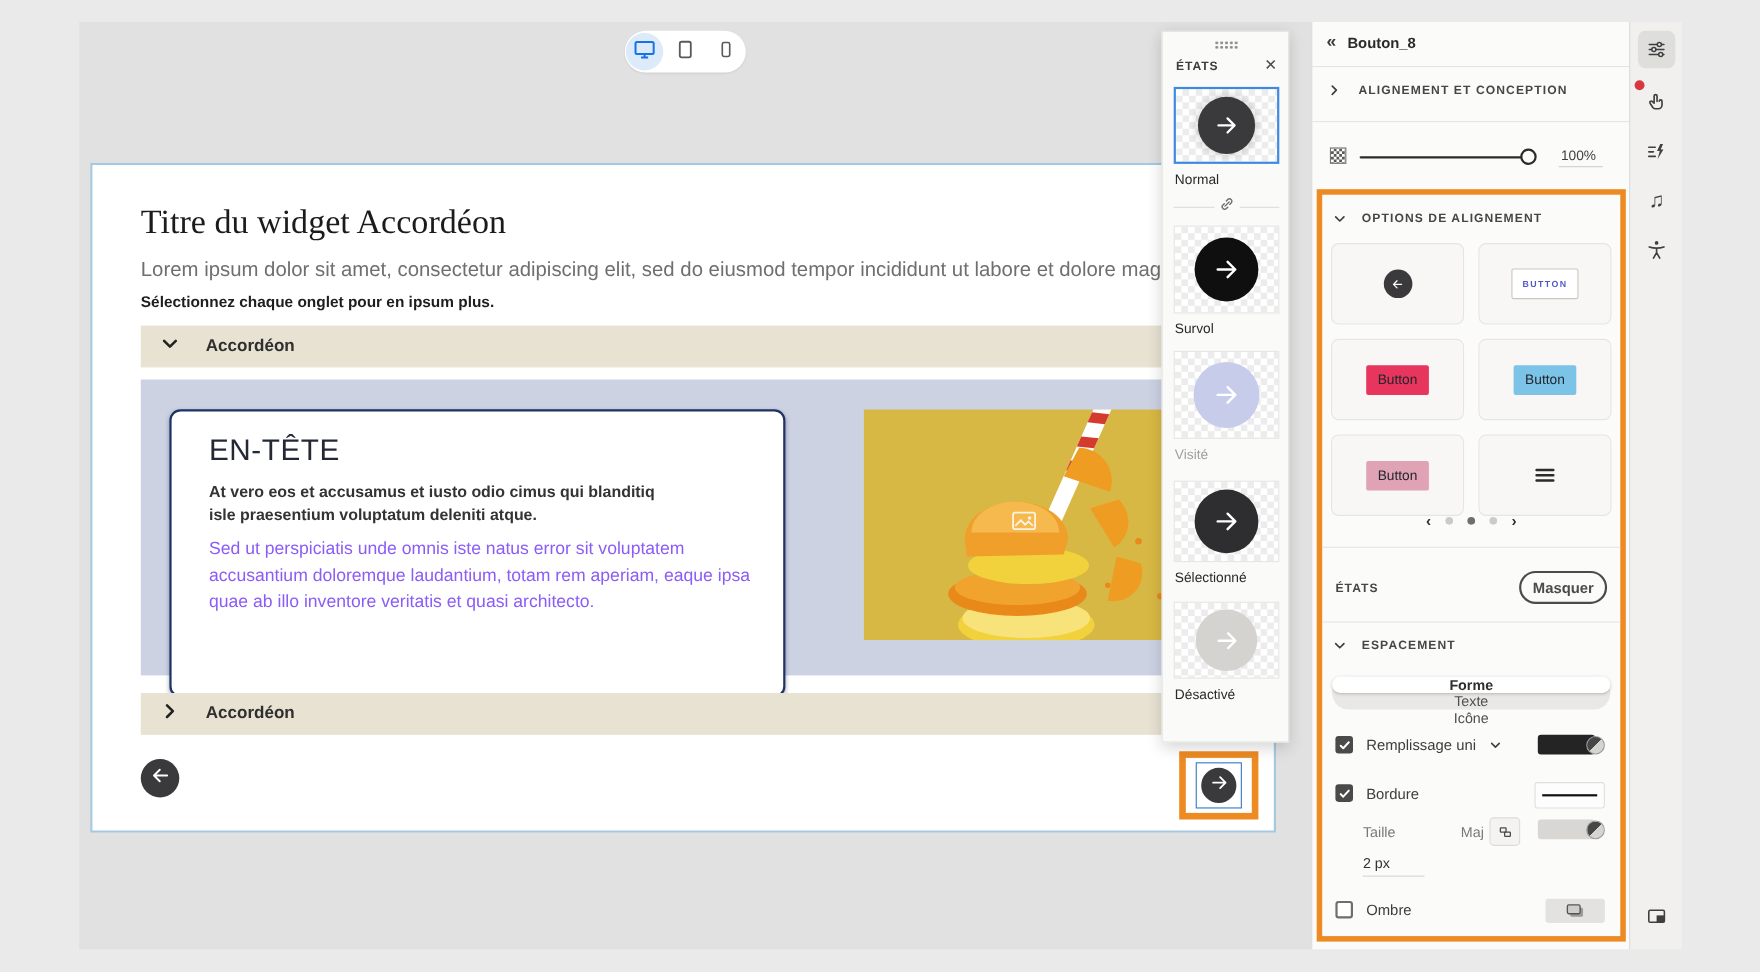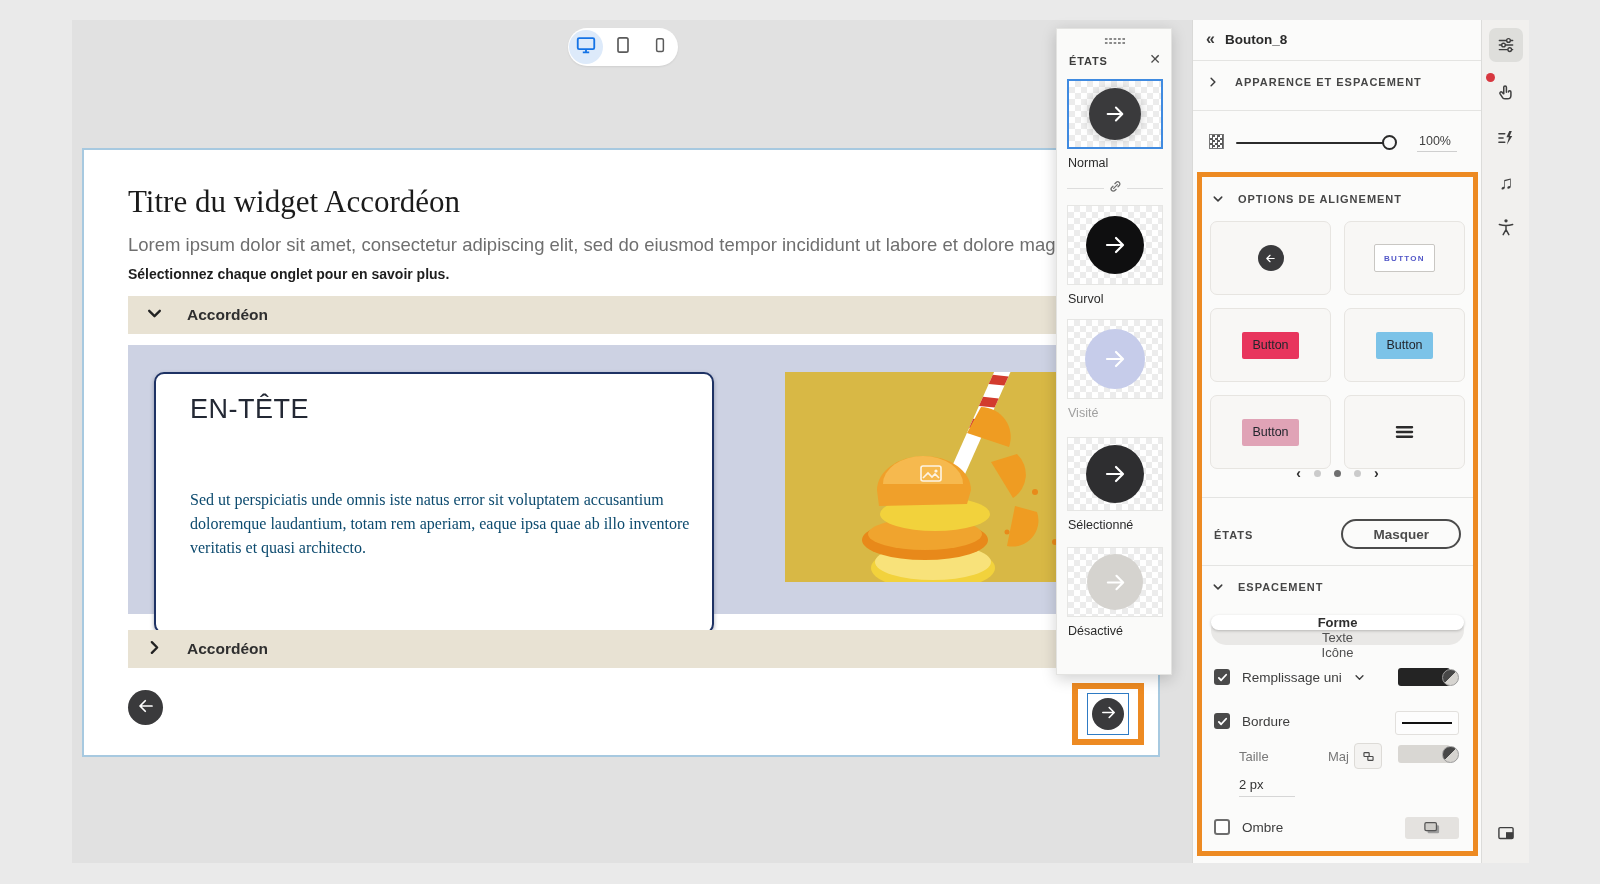--- a/index.html
+++ b/index.html
@@ -16,21 +16,21 @@
   .canvas{left:82px;top:148px;width:1078px;height:609px;background:#fff;border:2px solid #a7c9e0;box-sizing:border-box;overflow:hidden;}
   .cv-title{left:44px;top:34px;font-family:"Liberation Serif",serif;font-size:31px;color:#1b1b1b;}
   .cv-sub{left:44px;top:84px;font-size:18.5px;color:#6f6f6f;white-space:nowrap;}
   .cv-instr{left:44px;top:116px;font-size:14px;font-weight:700;color:#1e1e1e;}
   .acc-bar{left:44px;width:980px;height:38px;background:#e8e2d3;display:flex;align-items:center;gap:24px;padding-left:18px;box-sizing:border-box;}
   .acc-label{font-size:15.5px;font-weight:700;color:#2f2f2f;}
   .acc-content{left:44px;top:195px;width:980px;height:269px;background:#cdd2e3;}
   .card{left:26px;top:27px;width:560px;height:262px;background:#fff;border:2px solid #1e3264;border-radius:10px;box-sizing:border-box;box-shadow:0 2px 4px rgba(20,30,60,.35);}
   .card-h{left:34px;top:20px;font-size:27px;letter-spacing:.5px;font-weight:500;color:#232834;}
   .card-b{left:34px;top:64px;width:428px;font-size:14.5px;line-height:1.45;font-weight:700;color:#333;}
-  .card-p{left:34px;top:114px;width:500px;font-family:Liberation Serif, serif;font-size:16px;line-height:1.5;color:#0c4a6e;}
+  .card-p{left:34px;top:114px;width:500px;font-family:Liberation Sans, sans-serif;font-size:16px;line-height:1.5;color:#8b5cf6;}
   .img-box{left:657px;top:27px;width:300px;height:210px;overflow:hidden;}
   .nav-circle{width:35px;height:35px;border-radius:50%;background:#3a3a3c;display:flex;align-items:center;justify-content:center;}
   .hl-box{left:988px;top:533px;width:72px;height:62px;border:6px solid #ed8a22;box-sizing:border-box;display:flex;align-items:center;justify-content:center;}
   .hl-blue{width:42px;height:42px;border:1.5px solid #2f7bc4;box-sizing:border-box;display:flex;align-items:center;justify-content:center;background:#fff;}
   
   .etats-panel{left:1056px;top:28px;width:116px;height:647px;background:#fafaf9;border:1px solid #e3e3e1;box-shadow:0 4px 14px rgba(0,0,0,.18);box-sizing:border-box;z-index:6;}
   .drag-dots{left:47px;top:8px;width:22px;height:8px;background:radial-gradient(circle,#8a8a8a 1.1px,transparent 1.4px);background-size:4.4px 4px;}
   .etats-title{left:12px;top:26px;font-size:11px;font-weight:700;letter-spacing:.08em;color:#3c3c3c;}
   .close-x{right:10px;top:22px;font-size:14px;color:#4b4b4b;cursor:default;}
   .thumb{left:10px;width:96px;background:repeating-conic-gradient(#ececec 0% 25%,#ffffff 0% 50%);background-size:12px 12px;border:1px solid #e6e6e4;box-sizing:border-box;display:flex;align-items:center;justify-content:center;}
@@ -52,21 +52,21 @@
   .opacity-val{position:absolute;left:224px;top:114px;font-size:12.5px;color:#3f3f3f;border-bottom:1px solid #cfcfcf;padding:0 6px 3px 2px;}
   .orange-sec{left:4px;top:152px;width:281px;height:684px;border:5px solid #ed8a22;box-sizing:border-box;}
   .tile-grid{position:absolute;left:8px;top:44px;width:255px;display:grid;grid-template-columns:1fr 1fr;gap:13px;}
   .tile{height:72px;background:#f8f7f5;border:1px solid #e7e5e1;border-radius:7px;display:flex;align-items:center;justify-content:center;}
   .btn-solid{height:27px;padding:0 10px;display:flex;align-items:center;font-size:12.5px;color:#22262d;border-radius:2px;}
   .btn-outline{height:26px;padding:0 9px;display:flex;align-items:center;background:#fff;border:1px solid #c9c7c3;border-radius:2px;font-size:8px;font-weight:700;letter-spacing:.16em;color:#5257c8;}
   .pagi{position:absolute;left:0;right:0;top:288px;display:flex;align-items:center;justify-content:center;gap:13px;}
   .pagi .arrow{font-size:14px;font-weight:700;color:#2f2f2f;}
   .dot{width:7px;height:7px;border-radius:50%;background:#cbcbcb;}
   .dot.active{background:#6f6f6f;}
-  .pill{border:2px solid #4b4b4b;border-radius:16px;height:30px;padding:0 30px;display:flex;align-items:center;font-size:13.5px;font-weight:600;color:#4b4b4b;background:#fbfbfa;box-sizing:border-box;margin-left:43px;}
+  .pill{border:2px solid #4b4b4b;border-radius:16px;height:30px;padding:0 10px;display:flex;align-items:center;font-size:13.5px;font-weight:600;color:#4b4b4b;background:#fbfbfa;box-sizing:border-box;margin-left:43px;}
   .seg{position:absolute;left:9px;top:438px;width:253px;height:30px;background:#e9e8e6;border-radius:15px;display:flex;flex-direction:column;}
   .seg-btn{flex:1;display:flex;align-items:center;justify-content:center;font-size:13px;color:#4f4f4f;border-radius:15px;}
   .seg-btn.sel{background:#fff;box-shadow:0 1px 3px rgba(0,0,0,.22);font-weight:600;color:#2e2e2e;}
   .chk{width:16px;height:16px;border-radius:3px;box-sizing:border-box;display:flex;align-items:center;justify-content:center;}
   .chk.on{background:#4a4a4a;}
   .chk.off{background:#fff;border:2px solid #6e6e6e;}
   .row-label{font-size:13.5px;color:#3d3d3d;}
   .sub-label{font-size:13px;color:#787878;}
   .swatch-group{position:absolute;right:14px;display:flex;align-items:center;}
   .fill-swatch{width:52px;height:18px;background:#242424;border-radius:3px;}
@@ -112,34 +112,35 @@
           <svg width="18" height="18" viewBox="0 0 24 24" fill="none" stroke="#5a5a5a" stroke-width="2">
               <rect x="7.5" y="3.5" width="9" height="17" rx="2"></rect>
             </svg>
         </span>
       </div>
     </div>
 
     <div class="abs canvas" style="left:10px;top:128px;">
       <div class="abs cv-title">Titre du widget Accordéon</div>
       <div class="abs cv-sub">Lorem ipsum dolor sit amet, consectetur adipiscing elit, sed do eiusmod tempor incididunt ut labore et dolore magna</div>
-      <div class="abs cv-instr">Sélectionnez chaque onglet pour en savoir plus.</div>
+      <div class="abs cv-instr">Sélectionnez chaque onglet pour en ipsum plus.</div>
 
       <div class="abs acc-bar" style="top:146px;">
         <span>
           <svg width="17" height="17" viewBox="0 0 16 16" fill="none" stroke="#222" stroke-width="2.2" stroke-linecap="round" stroke-linejoin="round">
               <path d="M3 5.5l5 5 5-5"></path>
             </svg>
         </span>
         <span class="acc-label">Accordéon</span>
       </div>
 
       <div class="abs acc-content">
         <div class="abs card">
           <div class="abs card-h">EN-TÊTE</div>
+          <div class="abs card-b">At vero eos et accusamus et iusto odio cimus qui blanditiq isle praesentium voluptatum deleniti atque.</div>
           <div class="abs card-p">Sed ut perspiciatis unde omnis iste natus error sit voluptatem accusantium doloremque laudantium, totam rem aperiam, eaque ipsa quae ab illo inventore veritatis et quasi architecto.</div>
         </div>
 
         <div class="abs img-box">
           <svg width="300" height="210" viewBox="0 0 300 210">
             <rect width="300" height="210" fill="#d8b845"></rect>
             <g transform="rotate(24 190 60)">
               <rect x="183" y="-40" width="15" height="190" fill="#fff"></rect>
               <g fill="#d23b2e">
                 <rect x="183" y="-36" width="15" height="10" transform="skewY(-18)"></rect>
@@ -270,21 +271,21 @@
     <div class="p-head abs">
       <span class="collapse">«</span>
       <span class="p-title">Bouton_8</span>
     </div>
     <div class="divider" style="top:40px;"></div>
 
     <div class="abs flex" style="left:14px;top:56px;gap:16px;">
       <svg width="12" height="12" viewBox="0 0 16 16" fill="none" stroke="#3d3d3d" stroke-width="2" stroke-linecap="round" stroke-linejoin="round">
           <path d="M5.5 3l5 5-5 5"></path>
         </svg>
-      <span class="sec-hdr">APPARENCE ET ESPACEMENT</span>
+      <span class="sec-hdr">ALIGNEMENT ET CONCEPTION</span>
     </div>
     <div class="divider" style="top:90px;"></div>
 
     <div class="abs" style="left:16px;top:114px;width:15px;height:15px;background:repeating-conic-gradient(#5a5a5a 0% 25%,#fff 0% 50%);background-size:5px 5px;border:1px solid #777;box-sizing:border-box;"></div>
     <div class="slider-track"></div>
     <div class="slider-knob"></div>
     <div class="opacity-val">100%</div>
 
     <div class="abs orange-sec">
       <div class="abs flex" style="left:10px;top:16px;gap:14px;">

